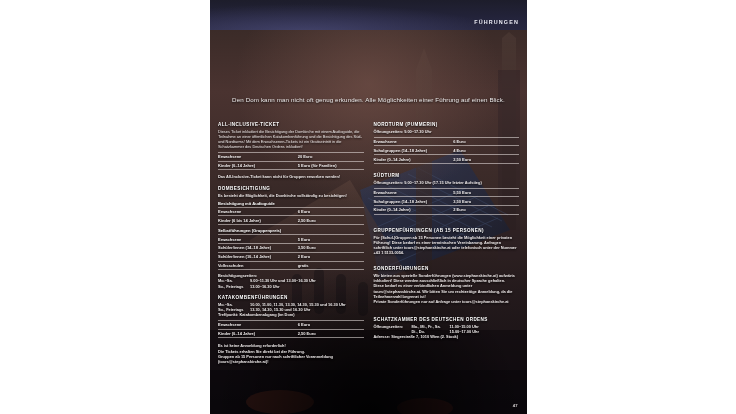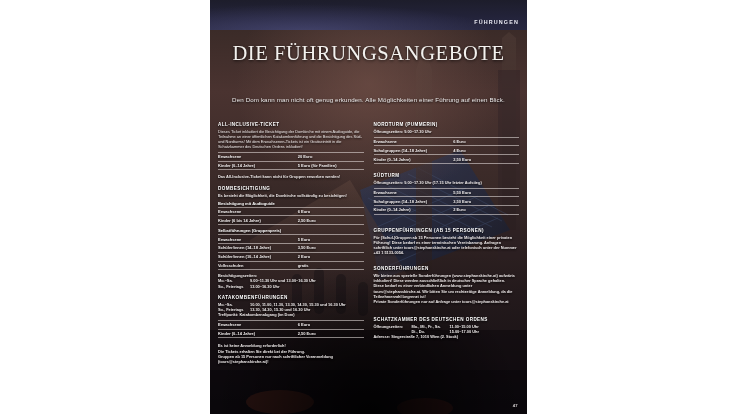--- a/index.html
+++ b/index.html
@@ -175,21 +175,20 @@
       <rect x="0" y="300" width="317" height="84" fill="#090509" opacity=".75"></rect>
       <rect x="0" y="340" width="317" height="44" fill="#060308" opacity=".9"></rect>
 
       <ellipse cx="70" cy="372" rx="34" ry="12" fill="#6b2a18" opacity=".45"></ellipse>
       <ellipse cx="215" cy="378" rx="28" ry="10" fill="#5a1f14" opacity=".4"></ellipse>
     </svg>
 
     <div class="body-vignette"></div>
 
     <div class="title-wrap">
-      <div class="title">DIE FÜHRUNGSANGEBOTE</div>
     </div>
     <div class="subtitle">Den Dom kann man nicht oft genug erkunden. Alle Möglichkeiten einer Führung auf einen Blick.</div>
 
     <div class="cols">
 
       <div class="col">
 
         <div class="sec">
           <div class="sec-title">ALL-INCLUSIVE-TICKET</div>
           <div class="sec-note">Dieses Ticket inkludiert die Besichtigung der Domkirche mit einem Audioguide, die Teilnahme an einer öffentlichen Katakombenführung und die Besichtigung des Süd- und Nordturms! Mit dem Erwachsenen-Tickets ist ein Gratiseintritt in die Schatzkammer des Deutschen Ordens inkludiert!</div>

